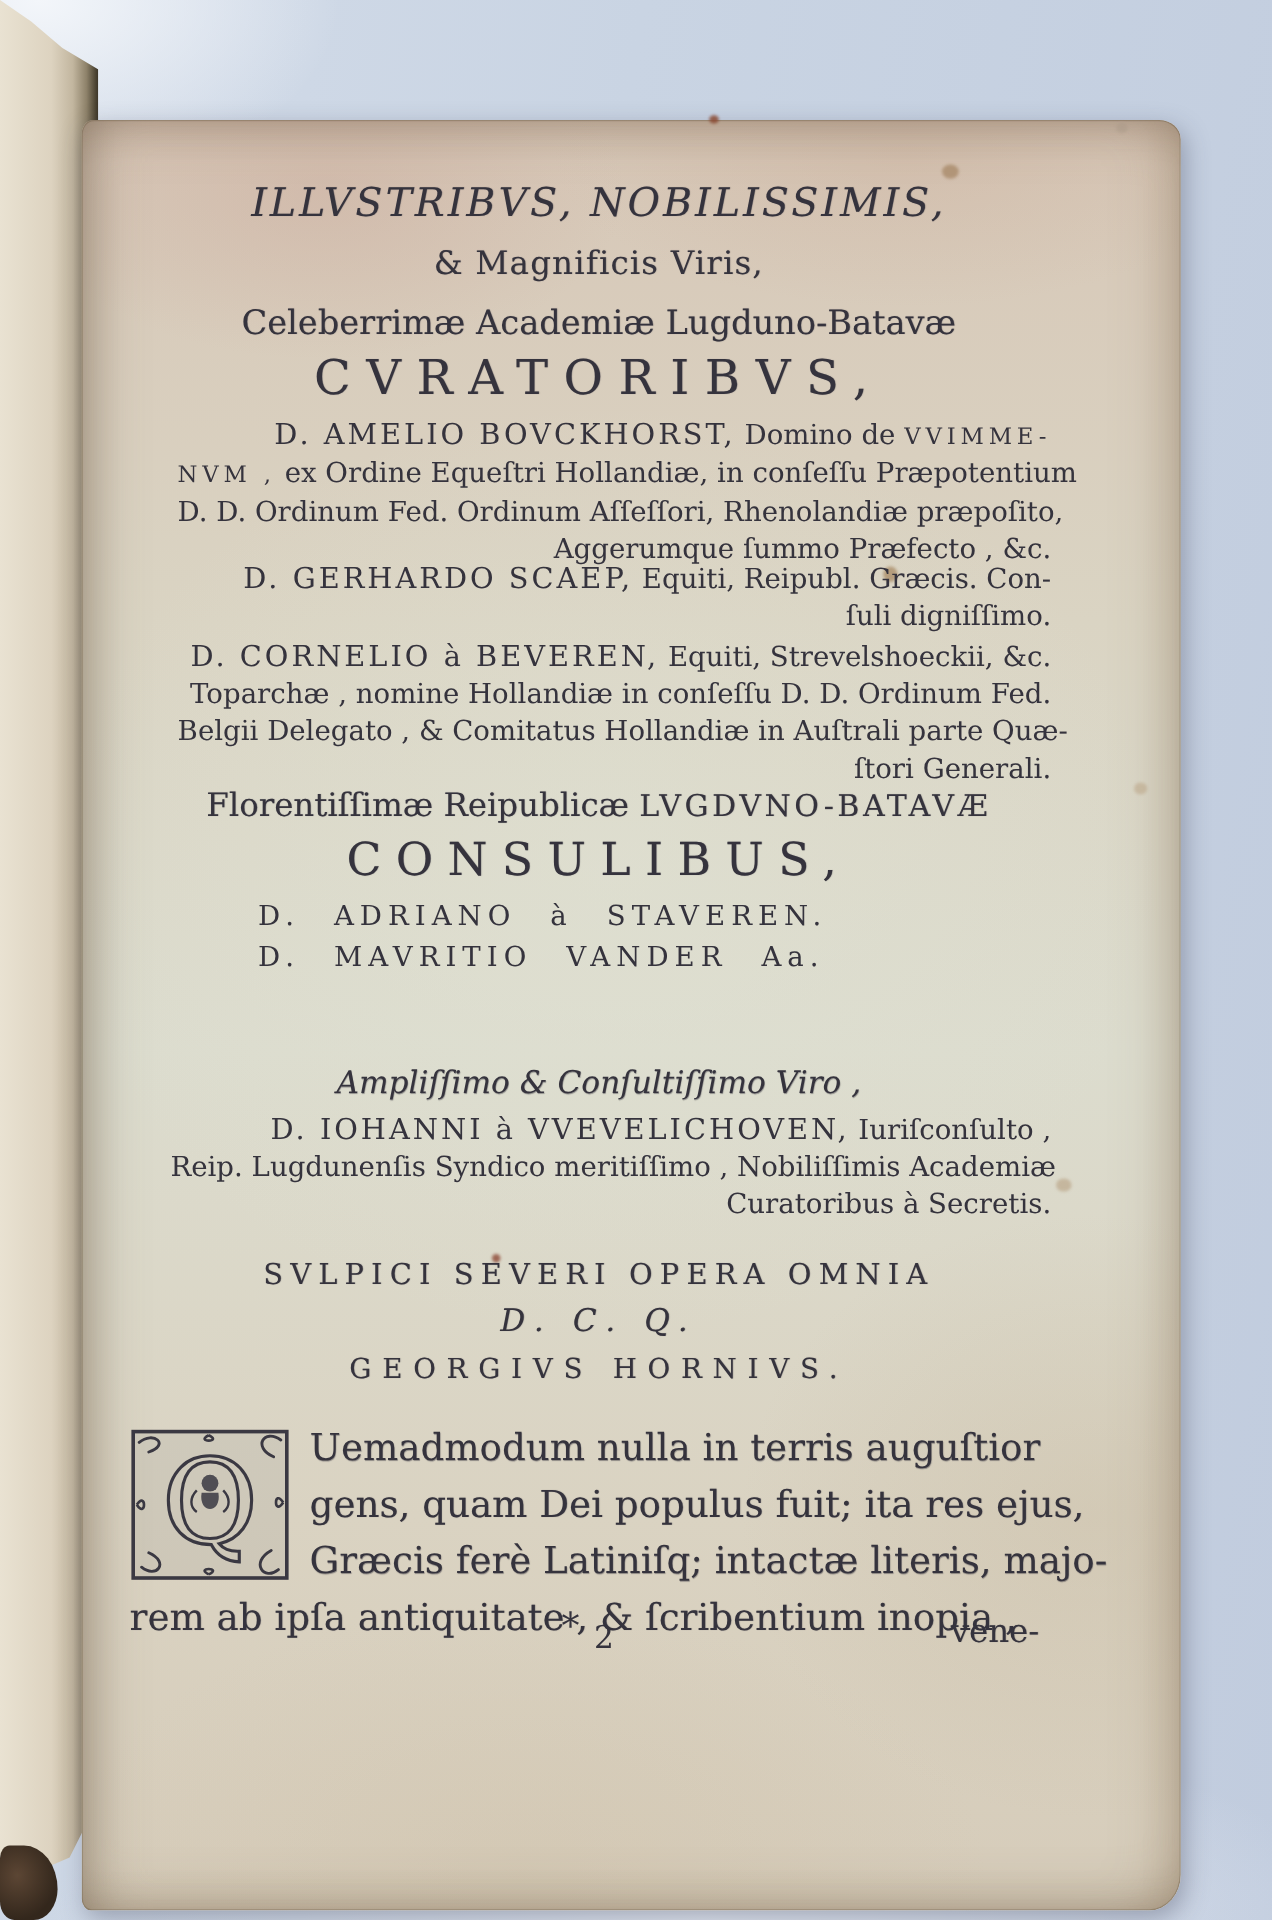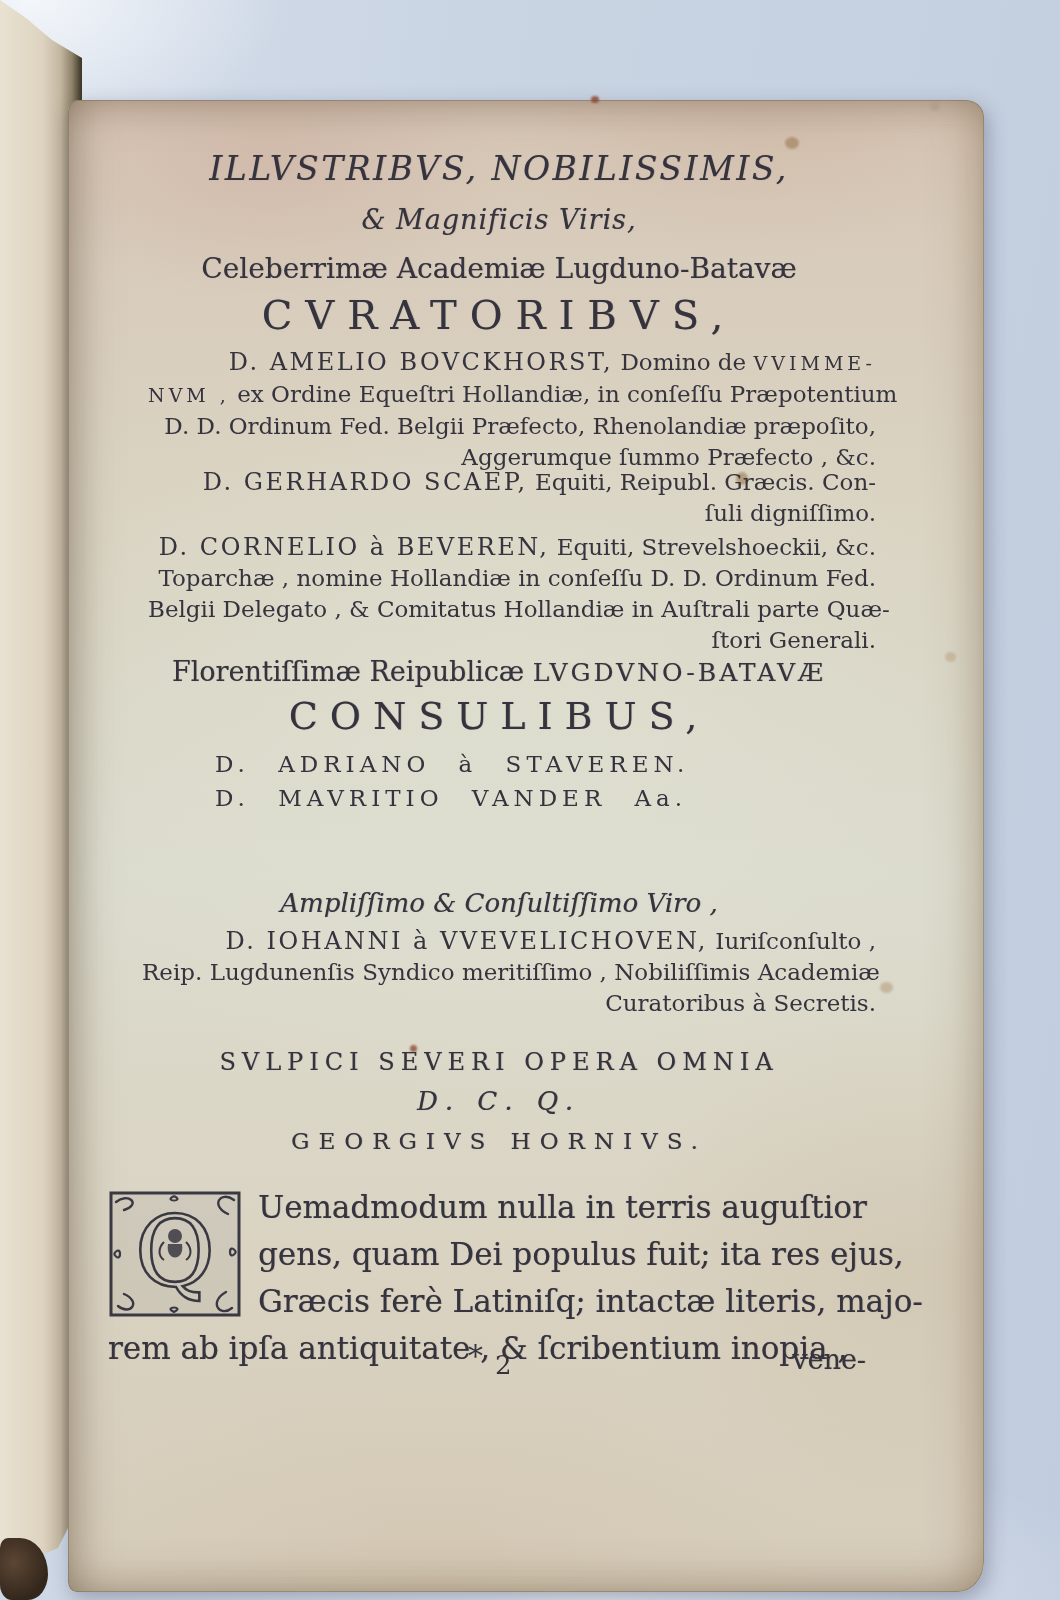--- a/index.html
+++ b/index.html
@@ -47,21 +47,21 @@
     margin-top: 44px;
   }
   .ink{color:#35333d;}
   .textcol{position:absolute;left:54px;right:108px;top:0;bottom:0;}
   .block{position:absolute;left:0;right:0;}
   .center{text-align:center;}
   .line{white-space:nowrap;}
   .soft{text-shadow:.4px .4px .7px rgba(53,51,61,.45);}
 
   .h1{font-style:italic;font-size:33px;letter-spacing:2.5px;}
-  .h2{font-style:italic;font-size:27px;letter-spacing:1px;}
+  .h2{font-size:27px;letter-spacing:1px;}
   .h3{font-size:28px;}
   .h4{font-size:40px;letter-spacing:13px;}
 
   .entry{font-size:23px;line-height:31px;text-align:right;}
   .entry .cont{margin-left:20px;}
   .name-caps{font-size:24px;letter-spacing:2.5px;}
   .smallcaps{font-size:19px;letter-spacing:4px;}
 
   .consul-head-it{font-size:27px;}
   .consul-head-caps{font-style:normal;font-size:25px;letter-spacing:3px;}
@@ -111,21 +111,21 @@
     <div class="textcol">
 
       <div class="block center h1 soft line" style="top:49px;">ILLVSTRIBVS, NOBILISSIMIS,</div>
       <div class="block center h2 soft line" style="top:104px;">&amp; Magnificis Viris,</div>
       <div class="block center h3 soft line" style="top:152px;">Celeberrimæ Academiæ Lugduno-Batavæ</div>
       <div class="block center h4 soft line" style="top:192px;">CVRATORIBVS,</div>
 
       <div class="block entry" style="top:247px;left:6px;">
         <div class="line"><span class="name-caps">D. AMELIO BOVCKHORST,</span><span> Domino de </span><span class="smallcaps">VVIMME-</span></div>
         <div class="line cont"><span class="smallcaps">NVM ,</span><span> ex Ordine Equeſtri Hollandiæ, in conſeſſu Præpotentium</span></div>
-        <div class="line cont">D. D. Ordinum Fed. Belgii Præfecto, Rhenolandiæ præpoſito,</div>
+        <div class="line cont">D. D. Ordinum Fed. Ordinum Aſſeſſori, Rhenolandiæ præpoſito,</div>
         <div class="line cont">Aggerumque ſummo Præfecto , &amp;c.</div>
       </div>
 
       <div class="block entry" style="top:367px;left:6px;">
         <div class="line"><span class="name-caps">D. GERHARDO SCAEP,</span><span> Equiti, Reipubl. Græcis. Con-</span></div>
         <div class="line cont">ſuli digniſſimo.</div>
       </div>
 
       <div class="block entry" style="top:432px;left:6px;">
         <div class="line"><span class="name-caps">D. CORNELIO à BEVEREN,</span><span> Equiti, Strevelshoeckii, &amp;c.</span></div>

